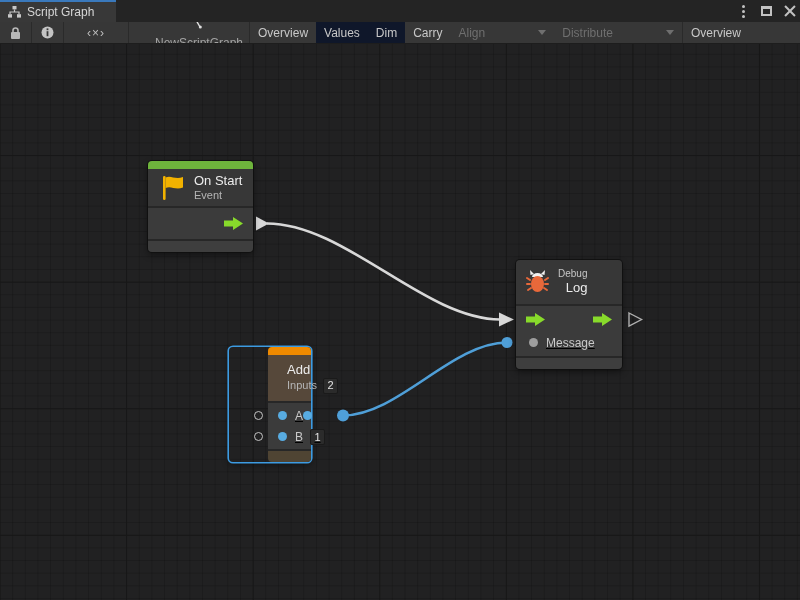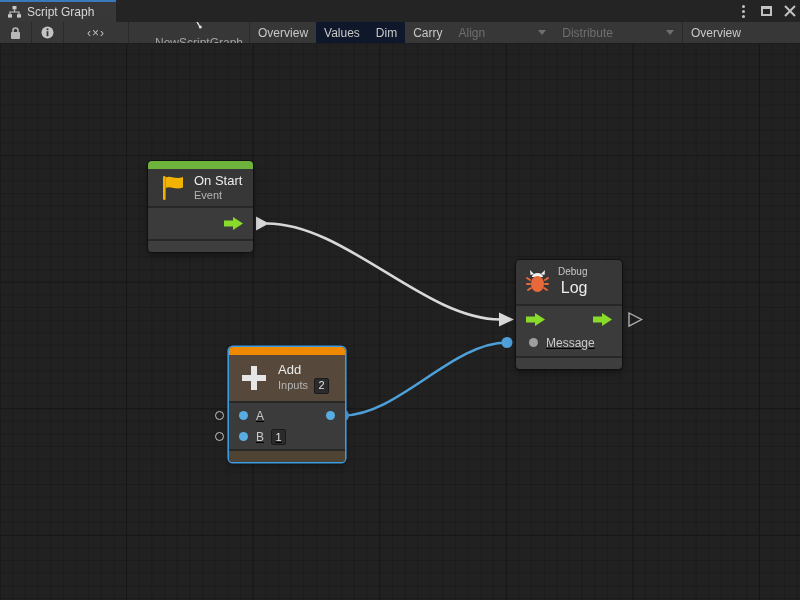--- a/index.html
+++ b/index.html
@@ -199,21 +199,21 @@
               <path d="M4 14 L1 14"></path>
               <path d="M5 18 L2 20"></path>
             <path d="M19 10 L22 8"></path>
               <path d="M19 14 L22 14"></path>
               <path d="M18 18 L21 20"></path>
           </g>
           <ellipse cx="11.5" cy="14" rx="6.5" ry="8" fill="#e8683a"></ellipse>
         </svg>
         <div class="titles">
           <span class="sur">Debug</span>
-          <span class="ttl" style="font-size:16px;">Log</span>
+          <span class="ttl" style="font-size:13px;">Log</span>
         </div>
       </div>
       <div class="divider"></div>
       <div class="nbody">
         <div class="prow" style="height:23px;">
           <svg class="flowarrow" width="19" height="13" viewBox="0 0 19 13">
             <path d="M0 3.5 H9 V0 L19 6.5 L9 13 V9.5 H0 Z" fill="#88da2b"></path>
           </svg>
           <span class="spring"></span>
           <svg class="flowarrow" width="19" height="13" viewBox="0 0 19 13">
@@ -222,21 +222,21 @@
         </div>
         <div class="prow" style="height:23px;">
           <span class="dotport gray" style="margin-left:3px;"></span>
           <span class="plabel">Message</span>
         </div>
       </div>
       <div class="divider"></div>
       <div class="foot"></div>
     </div>
 
-    <div class="node selected" style="left:229px; top:303px; width:116px;">
+    <div class="node selected" style="left:229px; top:303px; width:82px;padding-left:39px;">
       <div class="cbar" style="background:#ef8a00;"></div>
       <div class="head brown" style="height:46px;">
         <svg width="30" height="30" viewBox="0 0 30 30">
           <path d="M12 3 h6 v9 h9 v6 h-9 v9 h-6 v-9 h-9 v-6 h9 Z" fill="#e6e6e6"></path>
         </svg>
         <div class="titles">
           <span class="ttl">Add</span>
           <span class="sub">
             <span>Inputs</span>
             <span class="valbox">2</span>

